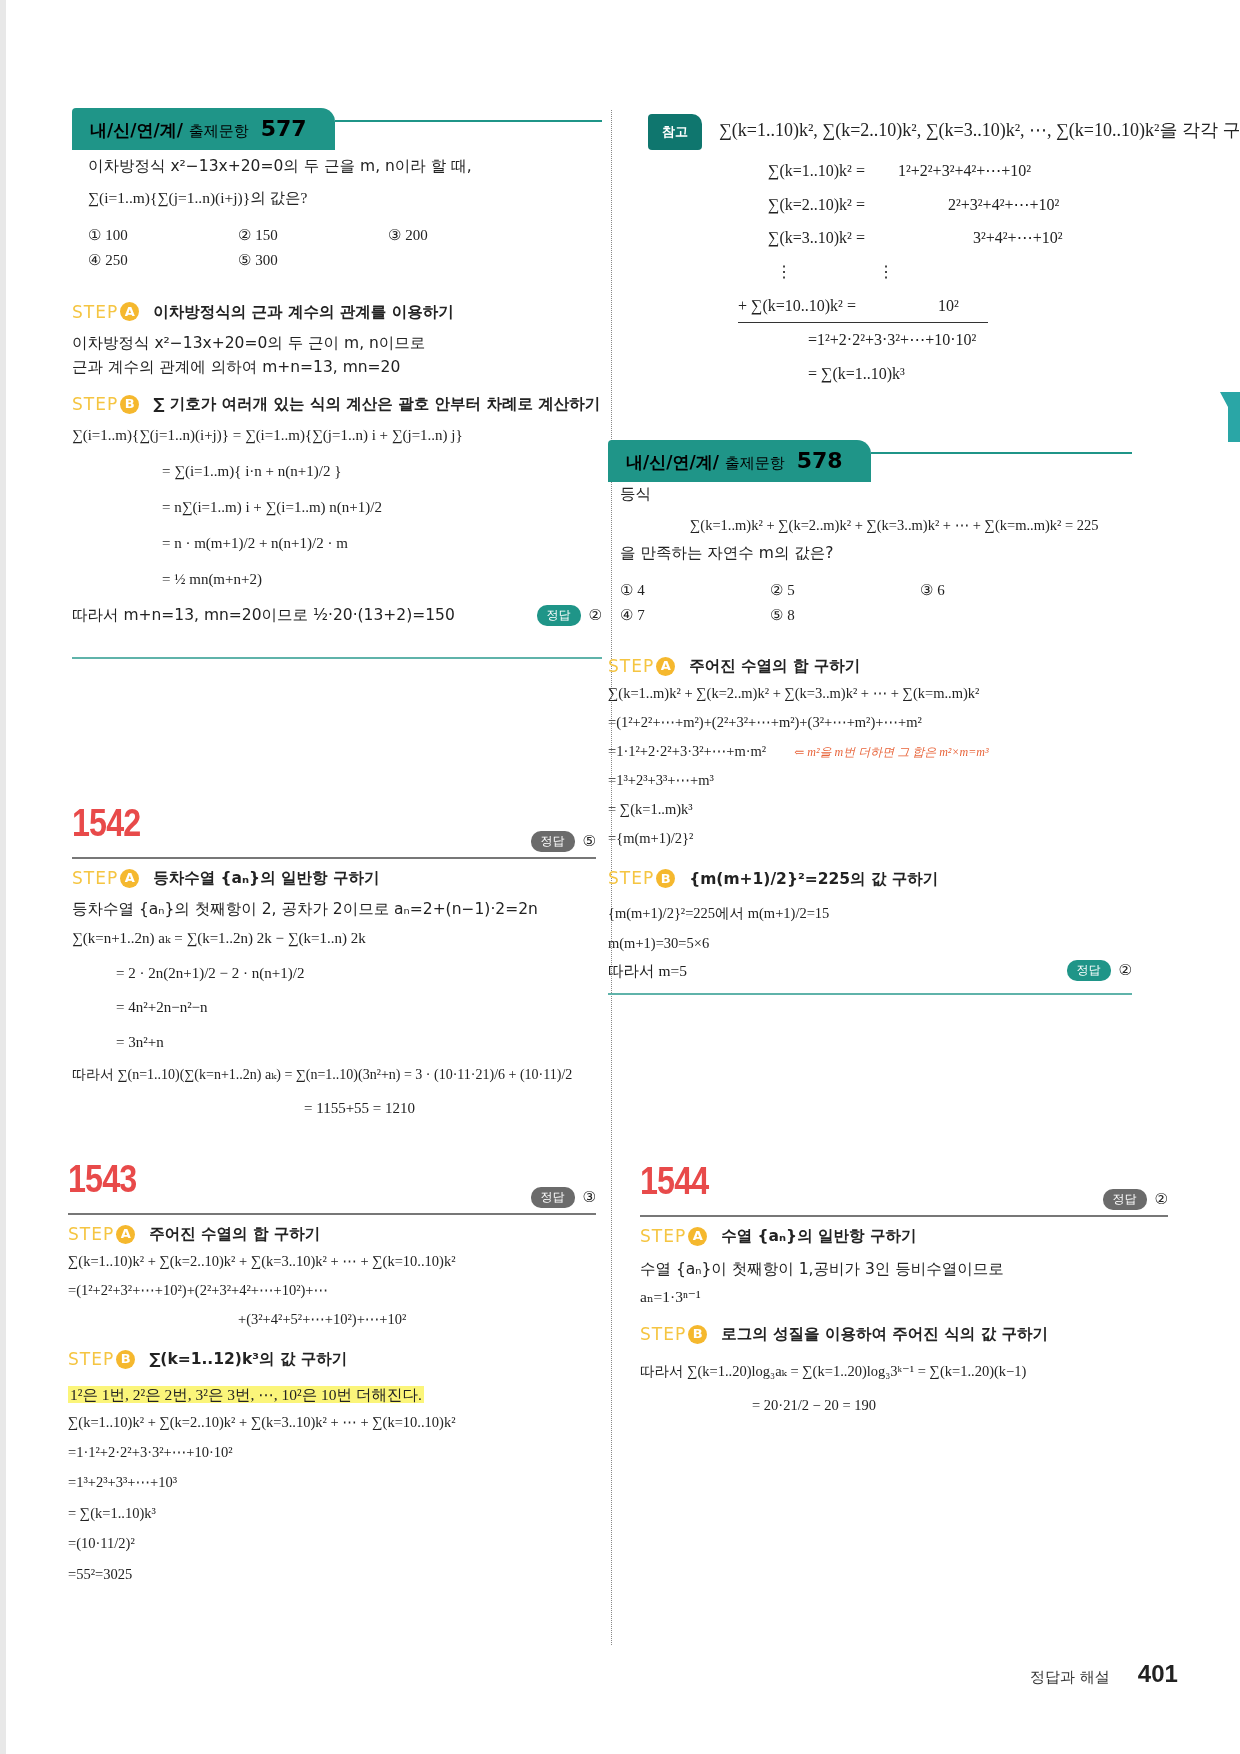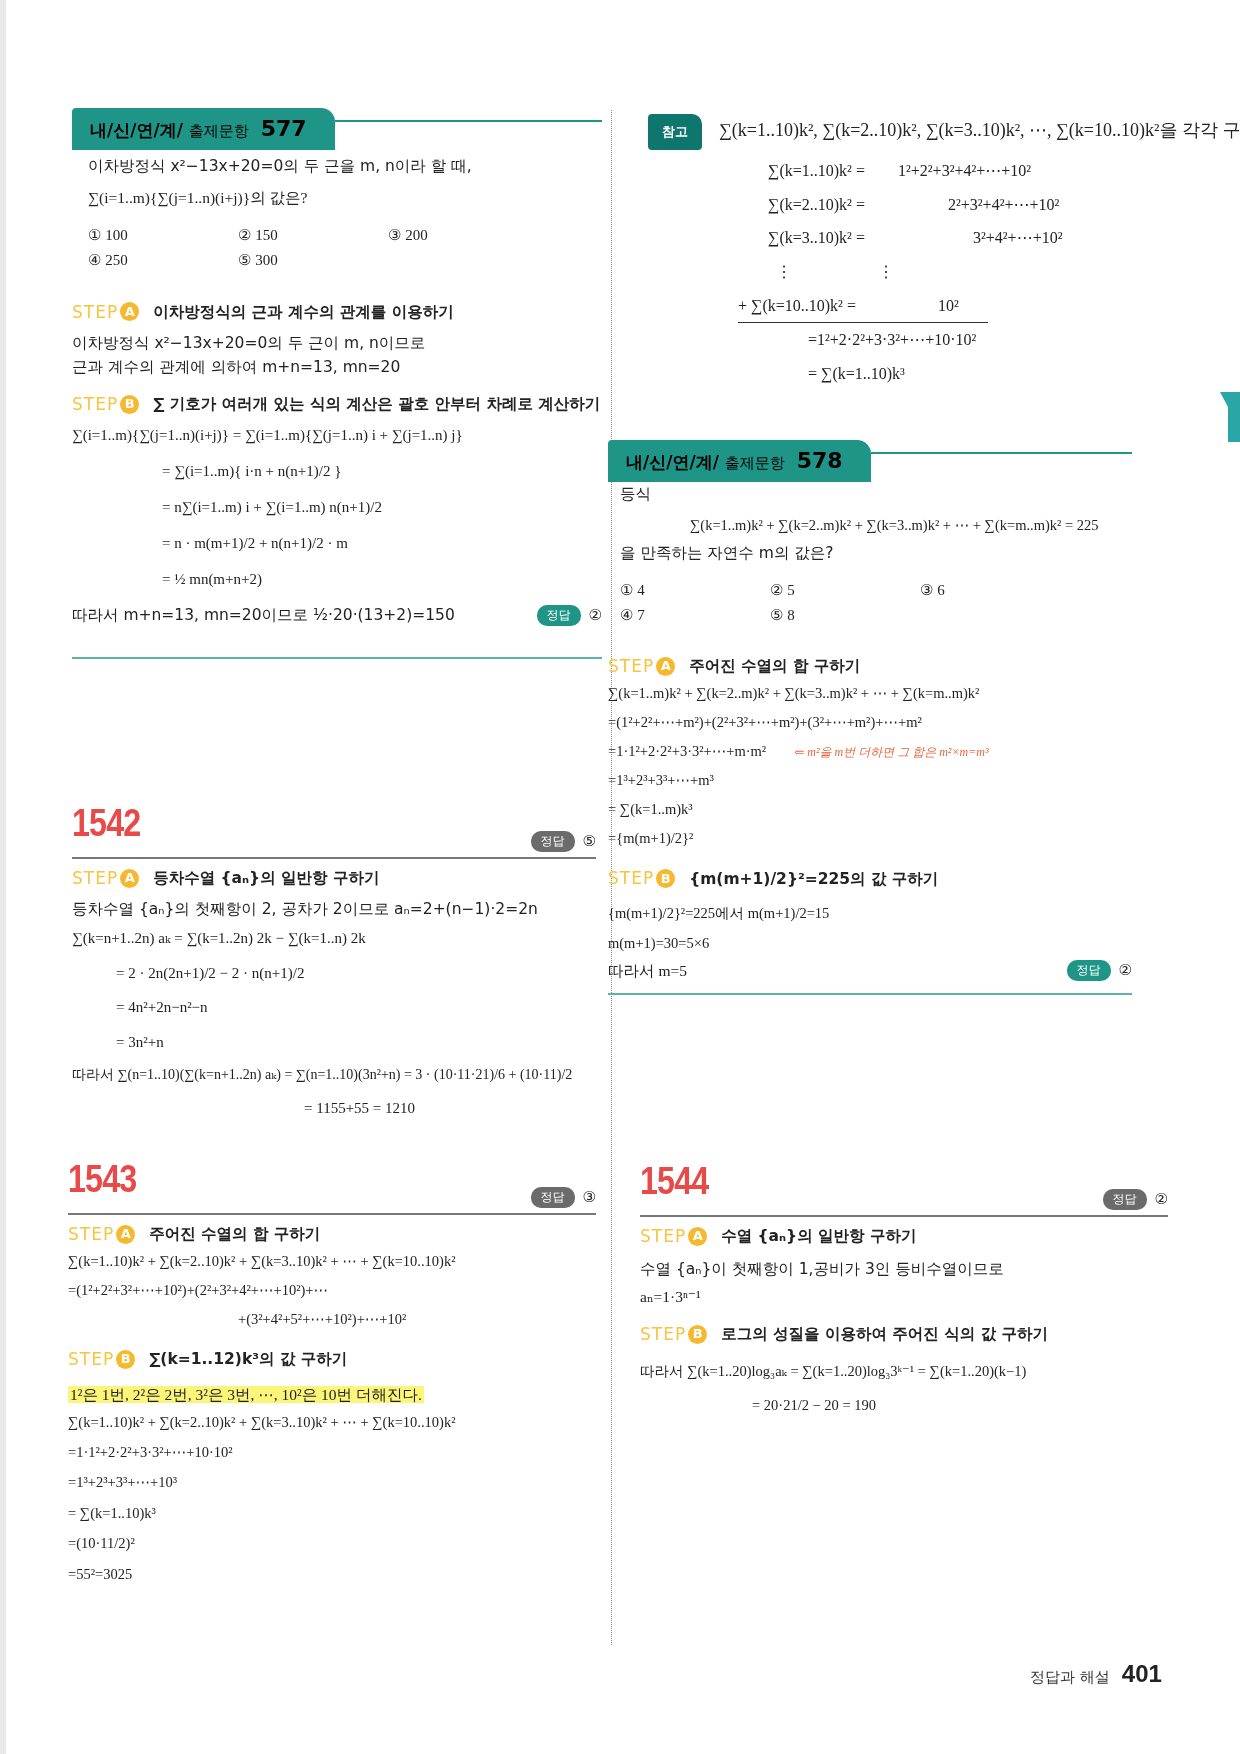--- a/index.html
+++ b/index.html
@@ -27,21 +27,21 @@
   .ans { display: inline-flex; align-items: center; gap: 8px; font-size: 15px; }
   .ans-badge { background: #1f9588; color: #fff; font-size: 12px; padding: 1px 10px; border-radius: 10px; }
   .ans-badge.gray { background: #6b6b6b; }
   .hr-teal { border-top: 2px solid #5fb3aa; margin-top: 30px; }
   .prob-head { display: flex; justify-content: space-between; align-items: flex-end; border-bottom: 2px solid #777; padding-bottom: 4px; }
   .prob-num { color: #e84a4a; font-weight: bold; font-size: 38px; font-family: "Liberation Sans", sans-serif; letter-spacing: -1px; transform: scaleX(0.85); transform-origin: left; }
   .eq-indent { padding-left: 90px; }
   .highlight { background: #fbf57a; padding: 0 2px; }
   .note-red { color: #e8643a; font-size: 12px; margin-left: 28px; font-style: italic; }
   .ref-badge { display: inline-block; background: #0f766e; color: #fff; font-size: 13px; font-weight: bold; padding: 8px 14px; border-radius: 4px 10px 4px 4px; }
-  .footer { position: absolute; left: 1030px; top: 1660px; display: flex; align-items: baseline; gap: 12px; }
+  .footer { position: absolute; left: 1030px; top: 1660px; display: flex; align-items: baseline; gap: 28px; }
   .footer .lbl { font-size: 15px; color: #333; }
   .footer .pg { font-size: 24px; font-weight: bold; color: #222; font-family: "Liberation Sans", sans-serif; }
 </style>
 </head>
 <body>
 
 <div class="page-edge"></div>
 <div class="col-divider"></div>
 <div class="side-tab"></div>
 

